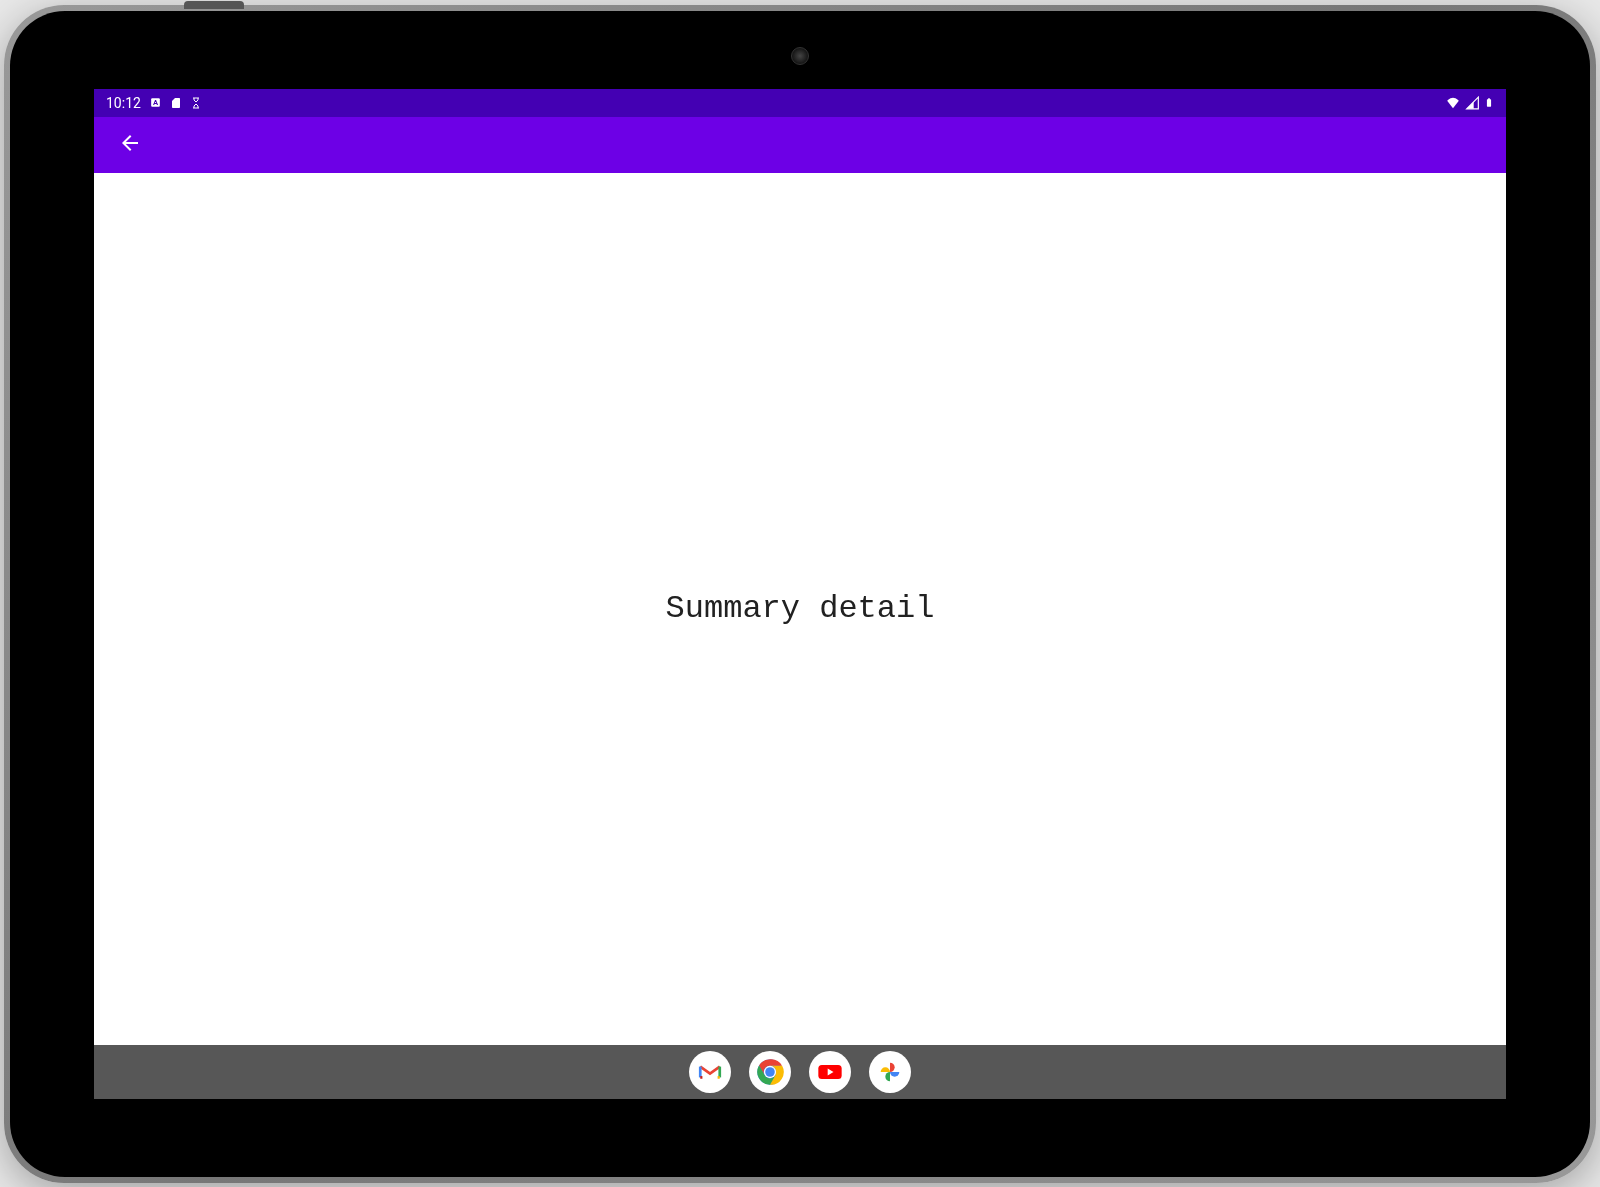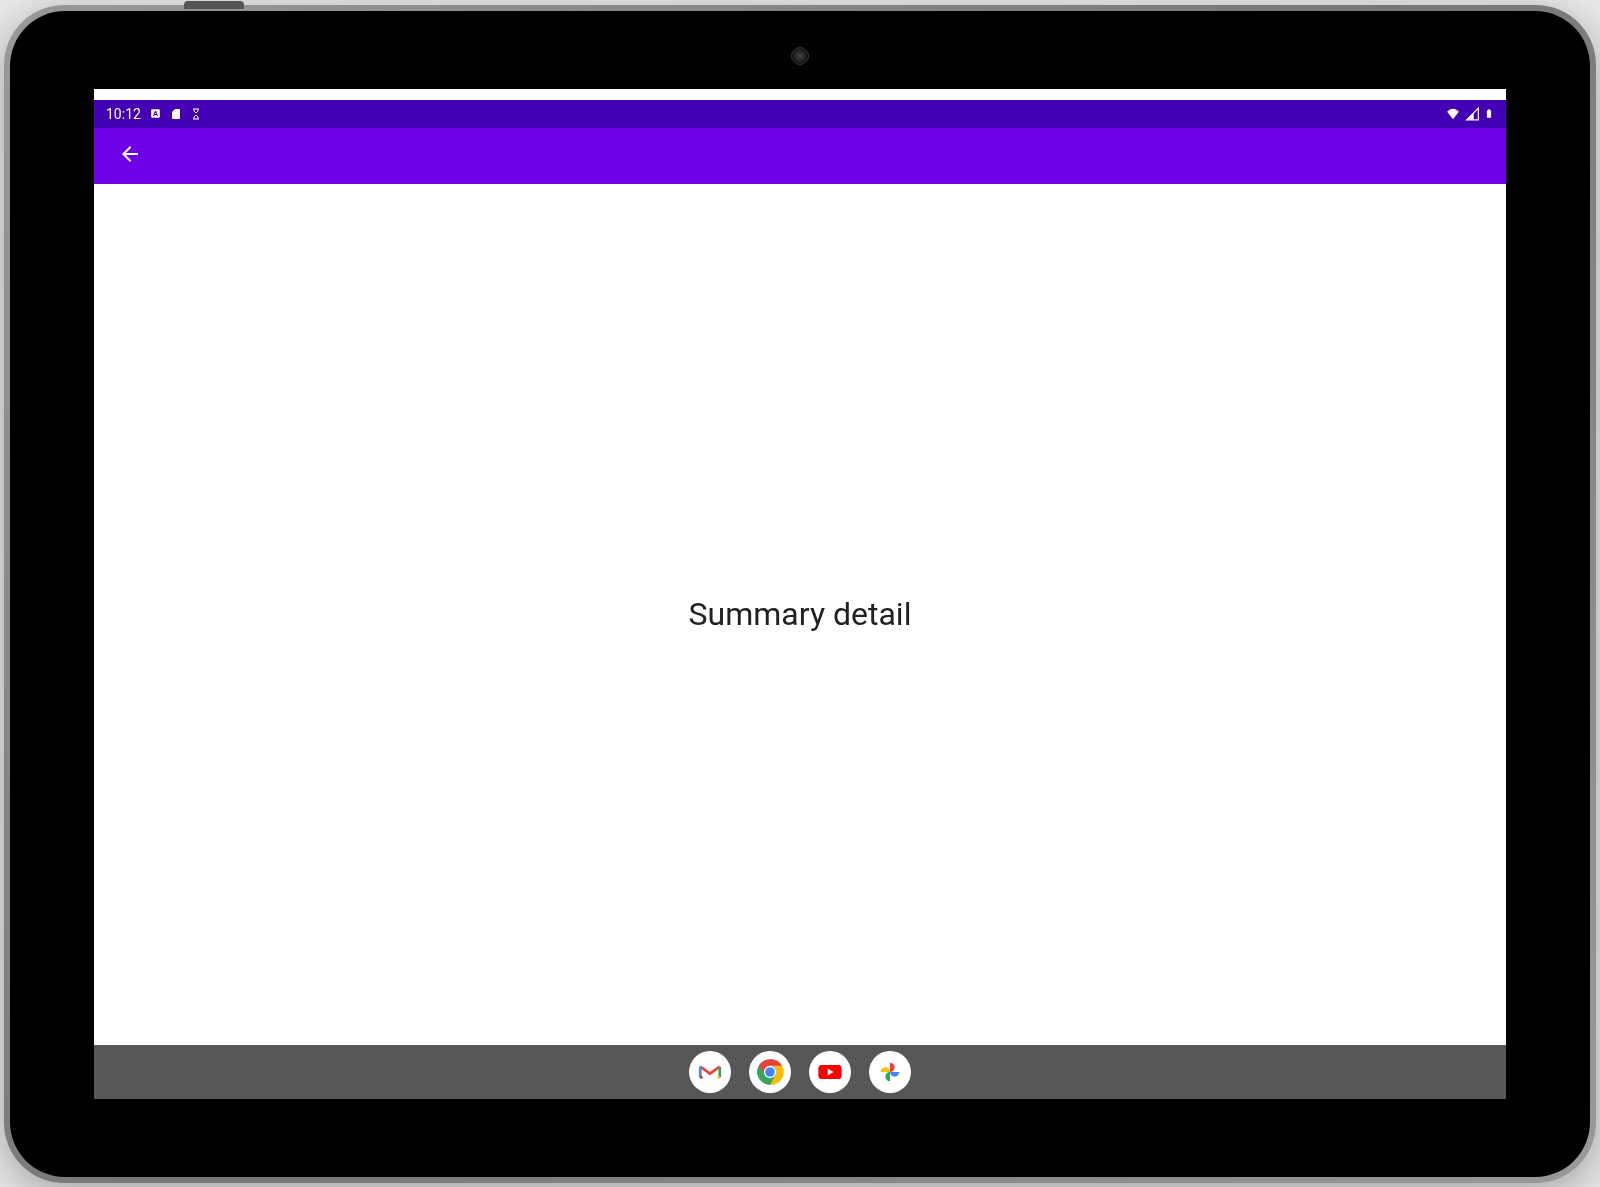--- a/index.html
+++ b/index.html
@@ -70,21 +70,20 @@
     
     .status-bar {
       height: 28px;
       background: #4400b3;
       display: flex;
       align-items: center;
       justify-content: space-between;
       padding: 0 12px;
       color: #fff;
       font-size: 14px;
-      margin-top: 11px;
     }
     
     .status-left {
       display: flex;
       align-items: center;
       gap: 8px;
     }
     
     .status-right {
       display: flex;
@@ -120,20 +119,21 @@
       background: #fff;
       display: flex;
       align-items: center;
       justify-content: center;
     }
     
     .content-text {
       font-size: 32px;
       color: #212121;
       font-weight: 400;
+      font-family: Liberation Mono, monospace;
     }
     
     .nav-bar {
       height: 54px;
       background: #575757;
       display: flex;
       align-items: center;
       justify-content: center;
       gap: 18px;
     }

